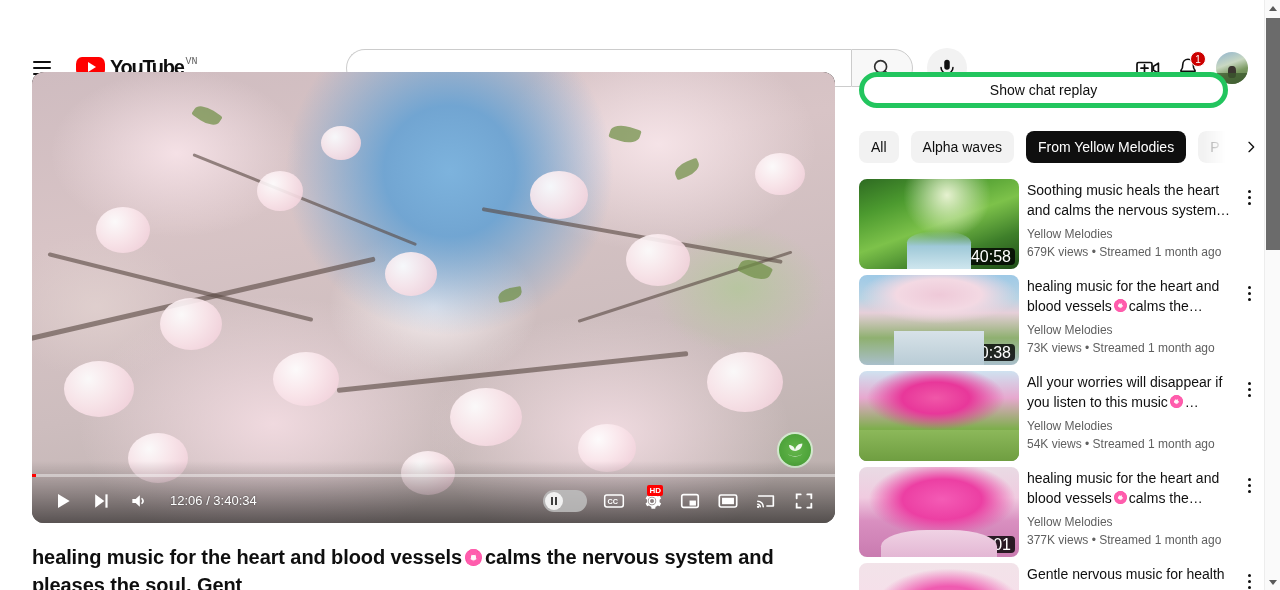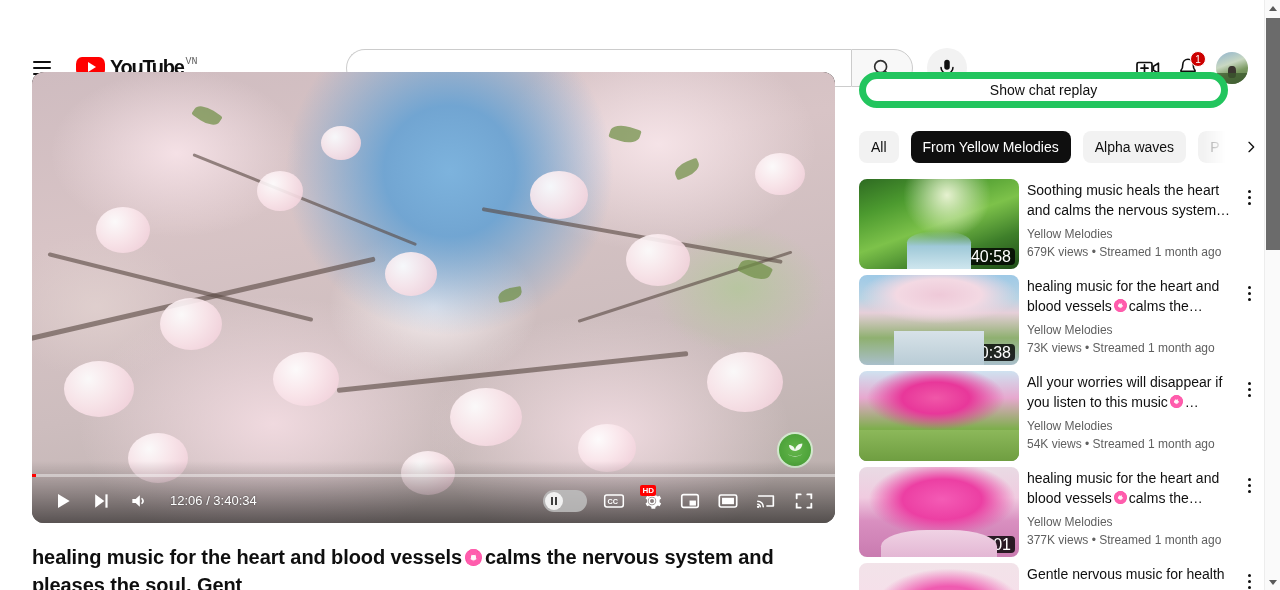--- a/index.html
+++ b/index.html
@@ -204,21 +204,21 @@
   .autoplay-knob {
     position: absolute; left: 2px; top: 2px;
     width: 18px; height: 18px; border-radius: 50%;
     background: #f1f1f1;
     display: flex; align-items: center; justify-content: center;
   }
   .autoplay-knob span {
     display: block; width: 2px; height: 8px; background: #3f3f3f; margin: 0 1px;
   }
   .hd-badge {
-    position: absolute; top: 3px; right: 15px;
+    position: absolute; top: 3px; right: 8px;
     background: #ff0000; color: #fff;
     font-size: 8px; font-weight: 700; line-height: 9px;
     padding: 1px 2px; border-radius: 2px;
   }
 
   .video-title {
     margin-top: 20px; width: 790px;
     font-size: 20px; font-weight: 700; line-height: 28px;
     color: #0f0f0f; letter-spacing: -0.1px;
   }
@@ -244,21 +244,21 @@
     width: 30%; height: 30%; border-radius: 50%; background: #fff6fa;
   }
   .emoji-blossom.small { width: 13px; height: 13px; vertical-align: -1px; margin: 0 2px; }
 
   
   .secondary {
     position: absolute; left: 859px; top: 24px; width: 402px;
   }
   .chat-replay-btn {
     width: 369px; height: 36px;
-    border: 7px solid #22c55e; border-radius: 18px;
+    border: 5px solid #22c55e; border-radius: 18px;
     display: flex; align-items: center; justify-content: center;
     font-size: 14px; font-weight: 500; color: #0f0f0f;
     cursor: pointer; background: #fff;
   }
   .chips-row {
     margin-top: 23px; display: flex; align-items: center;
     height: 32px; position: relative; overflow: hidden; width: 402px;
   }
   .chip {
     height: 32px; padding: 0 12px;
@@ -546,22 +546,22 @@
       <span>healing music for the heart and blood vessels</span><span class="emoji-blossom"></span><span>calms the nervous system and pleases the soul, Gent</span>
     </div>
   </div>
 
   <div class="secondary">
 
     <div class="chat-replay-btn">Show chat replay</div>
 
     <div class="chips-row">
       <div class="chip">All</div>
+      <div class="chip">Alpha waves</div>
       <div class="chip selected">From Yellow Melodies</div>
-      <div class="chip">Alpha waves</div>
       <div class="chip faded">P</div>
       <div class="chip-next">
         <svg width="16" height="16" viewBox="0 0 24 24">
           <path d="M9 5 L16 12 L9 19" fill="none" stroke="#0f0f0f" stroke-width="2" stroke-linecap="round" stroke-linejoin="round"></path>
         </svg>
       </div>
     </div>
 
     <div class="vid-list">
 

